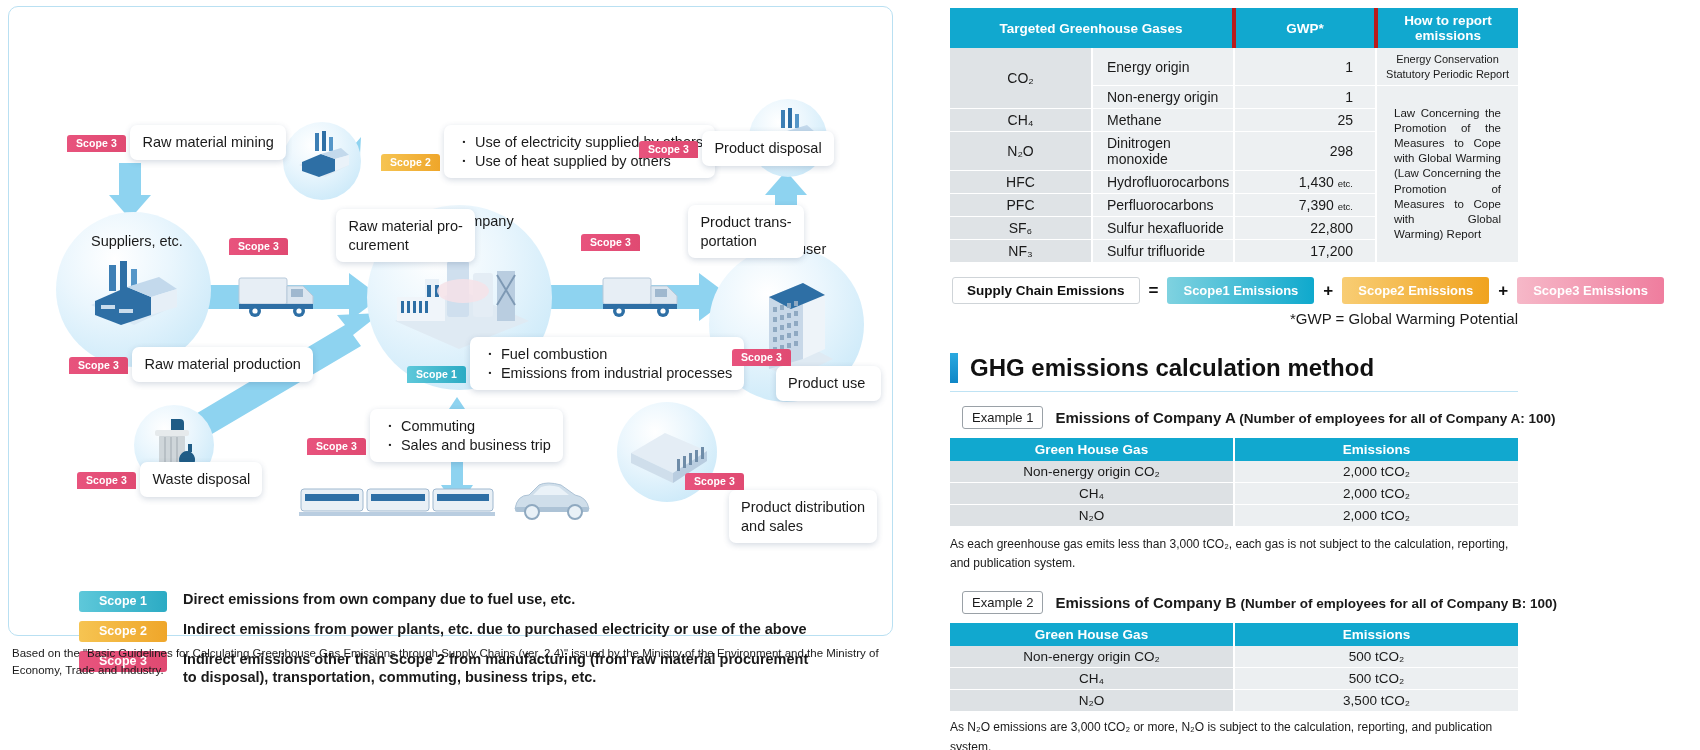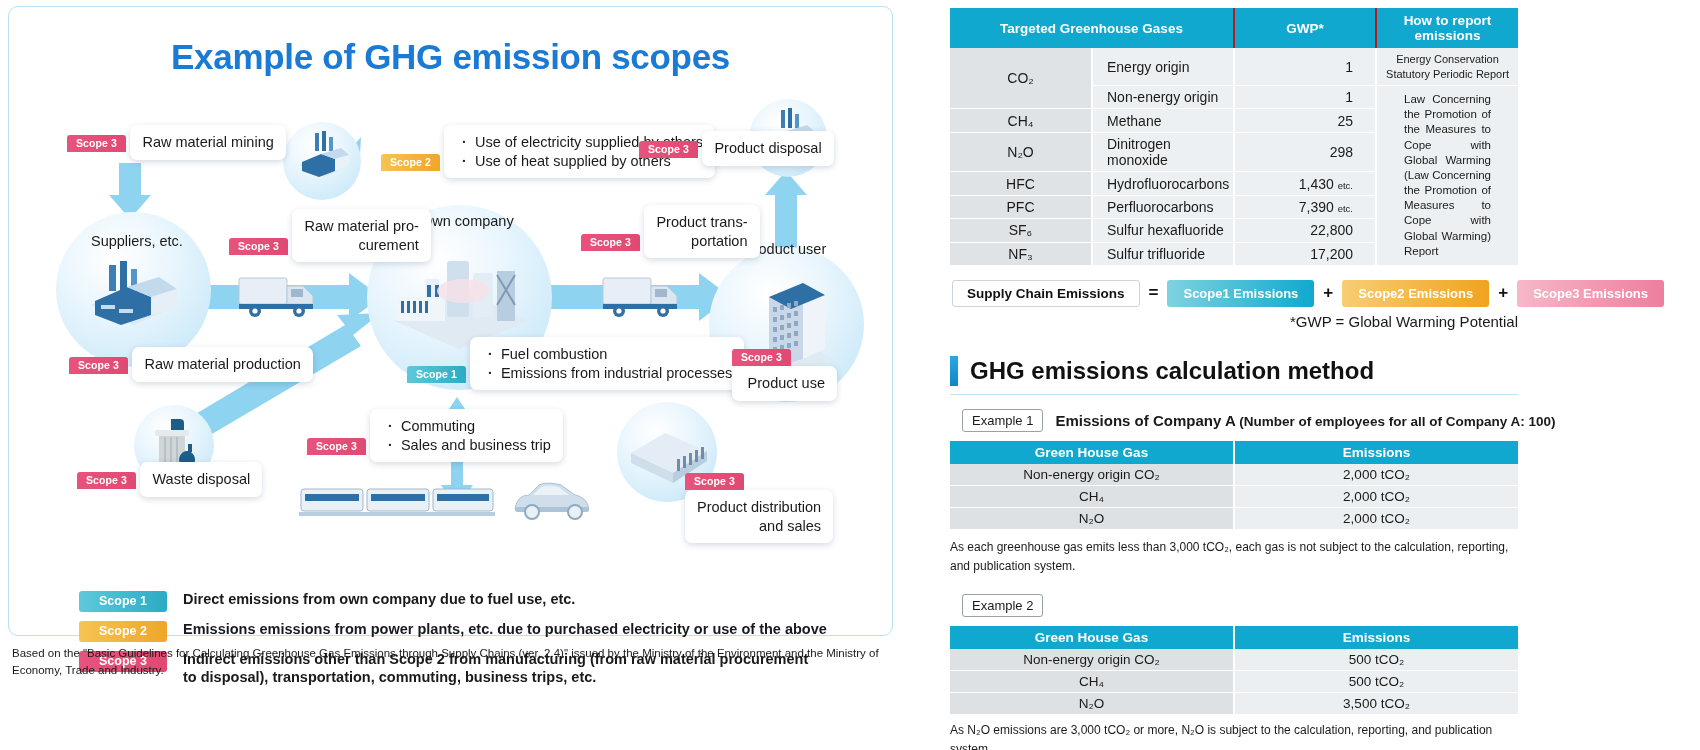--- a/index.html
+++ b/index.html
@@ -49,21 +49,21 @@
     background: #fff;
     border-radius: 7px;
     box-shadow: 0 2px 6px rgba(40,70,110,.20);
     padding: 8px 12px;
     font-size: 14.5px;
     line-height: 1.28;
     position: relative; z-index: 2;
     display: inline-block;
     white-space: nowrap;
   }
-  .callout.center { text-align: right; }
+  .callout.center { text-align: left; margin-left: 44px; }
   .callout .li { display: block; }
 
   .circle-label {
     position: absolute;
     font-size: 14.5px;
     color: #1a1a1a;
     white-space: nowrap;
   }
 
   .blob {
@@ -89,42 +89,42 @@
   }
 
   
   .right-panel { position: absolute; left: 950px; top: 8px; width: 740px; }
 
   table { border-collapse: collapse; }
 
   .ghg-table { width: 568px; table-layout: fixed; }
   .ghg-table th {
     background: #11a8cf; color: #fff; font-size: 13.5px; font-weight: bold;
-    padding: 5px 4px; border-right: 2px solid #b91c1c; text-align: center;
+    padding: 5px 4px; border-right: 4px solid #b91c1c; text-align: center;
   }
   .ghg-table th:last-child { border-right: none; }
   .ghg-table td {
     font-size: 14px; padding: 3px 6px; border-bottom: 1px solid #fff;
     background: #edf0f2;
   }
   .ghg-table td.gas {
     background: #dfe3e6; text-align: center; width: 80px;
     border-right: 2px solid #fff;
   }
   .ghg-table td.name { text-align: left; padding-left: 14px; }
   .ghg-table td.gwp {
     text-align: right; padding-right: 22px; width: 92px;
     border-right: 2px solid #fff; border-left: 2px solid #fff;
   }
   .ghg-table td.how {
     width: 232px; font-size: 11.5px; text-align: left; vertical-align: middle;
     line-height: 1.32; padding: 4px 10px; margin-left: 40px;
   }
   .ghg-table td.how.first { font-size: 11px; text-align: center; padding: 4px 6px; }
-  .ghg-table td.how.block { text-align: justify; padding: 6px 27px; }
+  .ghg-table td.how.block { text-align: justify; padding: 6px 17px; }
   .etc { font-size: 9.5px; }
 
   .formula-row {
     display: flex; align-items: center; margin-top: 14px; margin-left: 2px;
   }
   .pill-white {
     border: 1px solid #cfd4d8; background: #fff; border-radius: 3px;
     font-size: 13.5px; font-weight: bold; padding: 5px 14px; color: #111;
   }
   .op { font-size: 17px; font-weight: bold; margin: 0 9px; color: #111; }
@@ -170,21 +170,20 @@
 
   .ex-note { width: 568px; font-size: 12px; margin-top: 8px; line-height: 1.6; }
 </style>
 </head>
 <body>
 
 <div class="page">
 
   <div class="left-panel">
 
-    <div class="diagram-title">Example of GHG emission scopes</div>
 
     <svg width="885" height="560" style="position:absolute;left:0;top:60px;">
       <defs>
         <linearGradient id="agrad" x1="0" y1="0" x2="1" y2="0">
           <stop offset="0%" stop-color="#9ad9f2"></stop>
             <stop offset="100%" stop-color="#7fcdeb"></stop>
         </linearGradient>
       </defs>
 
       <polygon points="110,96 132,96 132,128 142,128 121,152 100,128 110,128" fill="#8ed3f0"></polygon>
@@ -434,21 +433,21 @@
       </div>
     </div>
 
     <div class="legend">
       <div class="legend-row">
         <div class="legend-chip sc1" style="border-radius:3px;">Scope 1</div>
         <div class="legend-text">Direct emissions from own company due to fuel use, etc.</div>
       </div>
       <div class="legend-row">
         <div class="legend-chip sc2" style="border-radius:3px;">Scope 2</div>
-        <div class="legend-text">Emissions emissions from power plants, etc. due to purchased electricity or use of the above</div>
+        <div class="legend-text">Indirect emissions from power plants, etc. due to purchased electricity or use of the above</div>
       </div>
       <div class="legend-row">
         <div class="legend-chip sc3" style="border-radius:3px;">Scope 3</div>
         <div class="legend-text">
           <span style="display:block">Indirect emissions other than Scope 2 from manufacturing (from raw material procurement</span>
           <span style="display:block">to disposal), transportation, commuting, business trips, etc.</span>
         </div>
       </div>
     </div>
   </div>
@@ -556,20 +555,24 @@
           <td>N₂O</td>
           <td>2,000 tCO₂</td>
         </tr>
       </tbody>
     </table>
 
     <div class="ex-note">As each greenhouse gas emits less than 3,000 tCO₂, each gas is not subject to the calculation, reporting, and publication system.</div>
 
     <div class="example-head" style="margin-top:18px;">
       <div class="example-badge">Example 2</div>
+      <div class="example-title">
+        <span>Emissions of Company B</span>
+        <span class="small">(Number of employees for all of Company B: 100)</span>
+      </div>
     </div>
 
     <table class="ex-table">
       <thead>
         <tr>
           <th>Green House Gas</th>
           <th>Emissions</th>
         </tr>
       </thead>
       <tbody>

